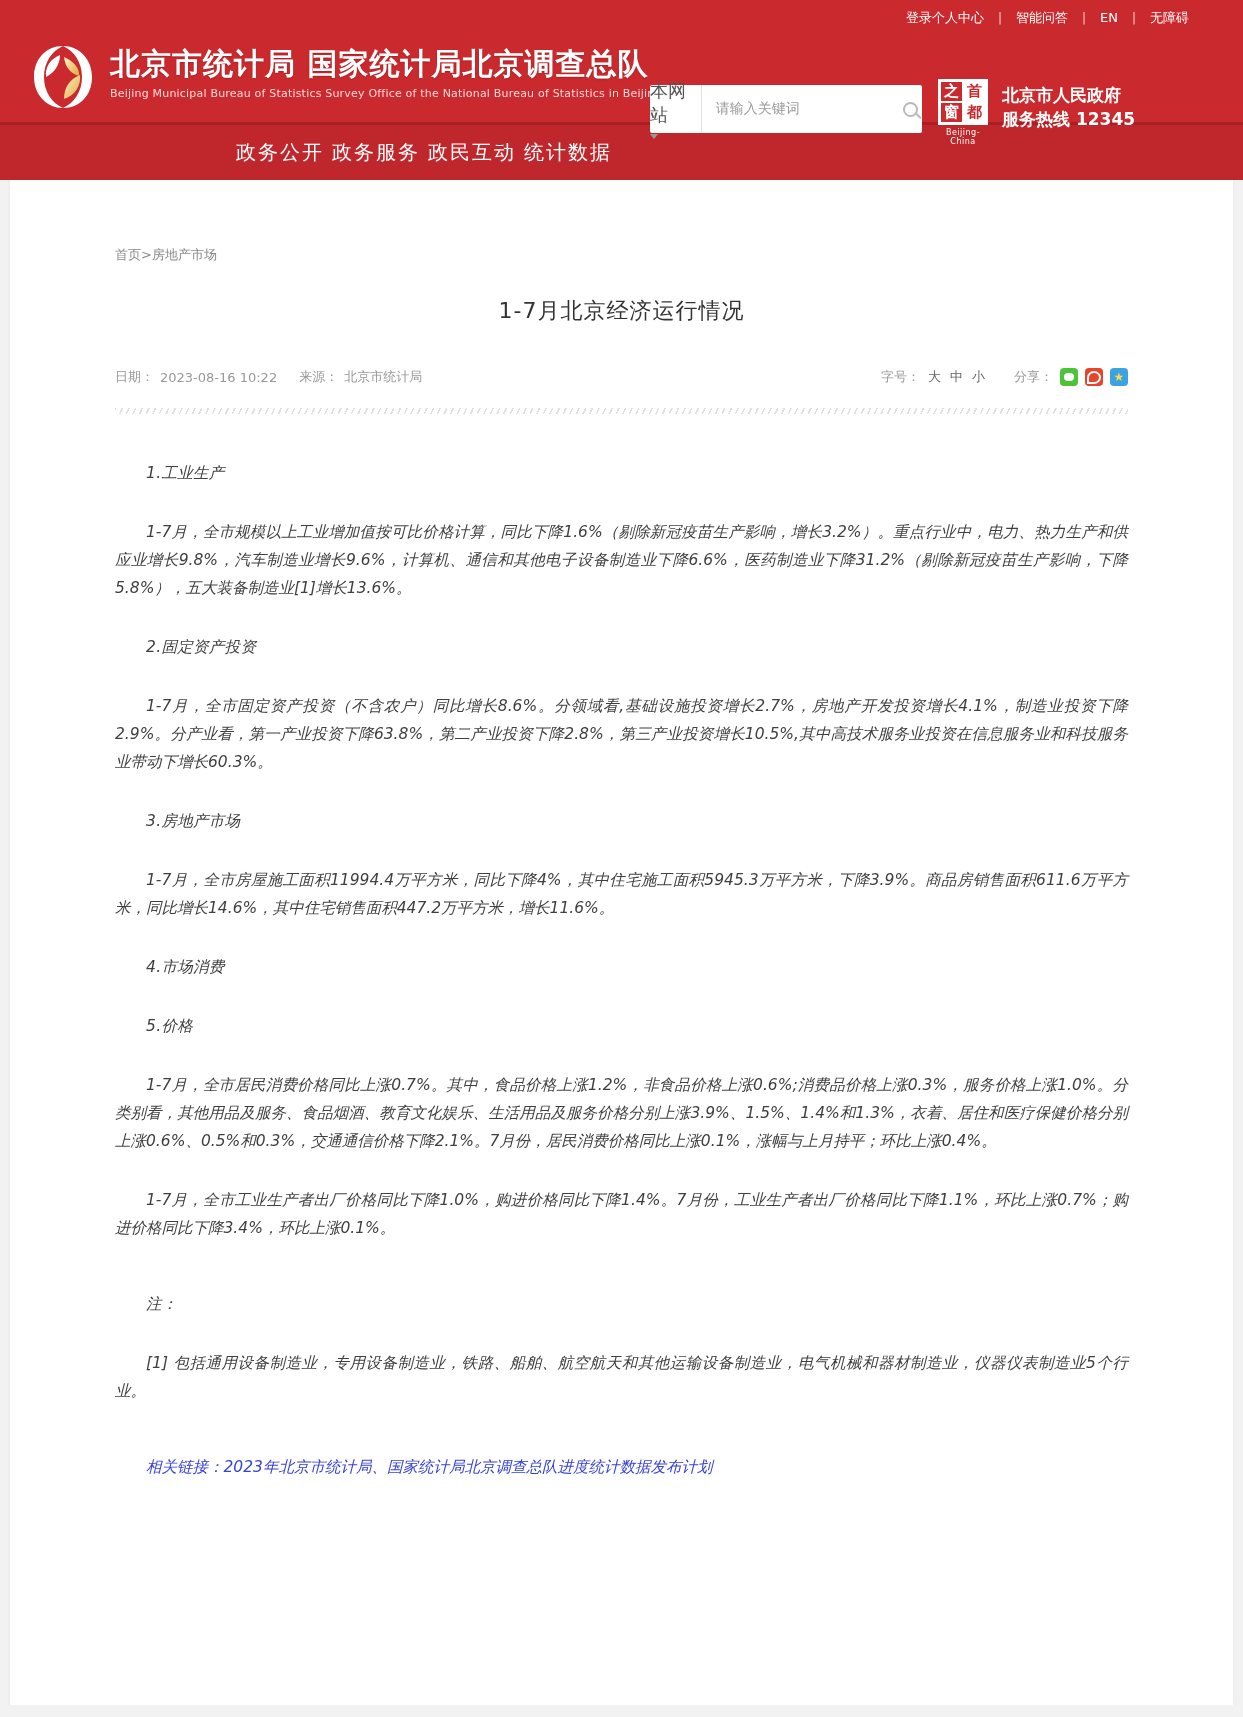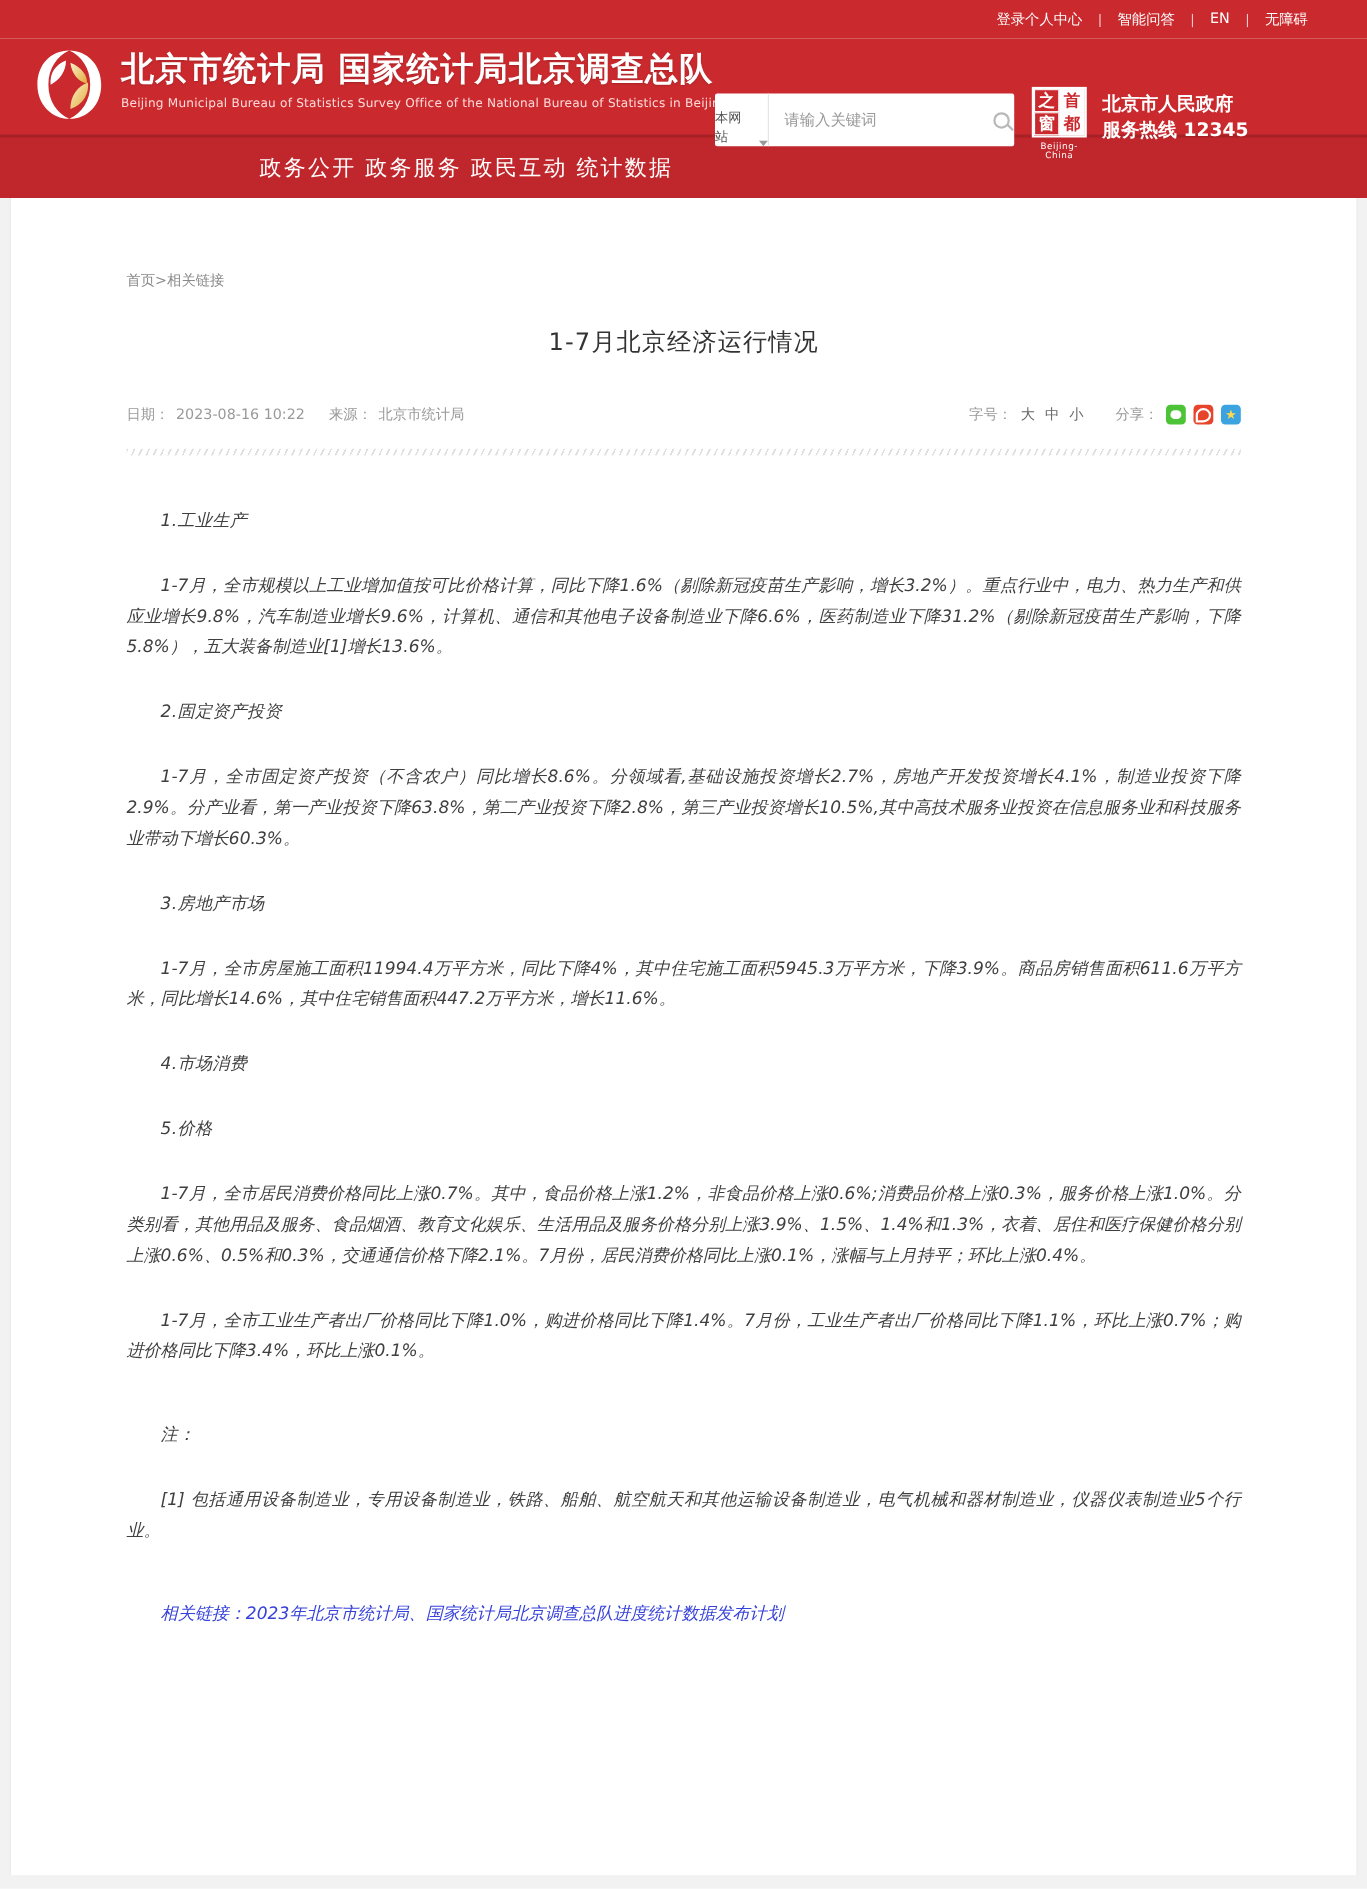--- a/index.html
+++ b/index.html
@@ -32,27 +32,27 @@
   .brand { position: absolute; left: 110px; top: 10px; }
   .brand-title { color: #fff; font-size: 30px; font-weight: bold; letter-spacing: 1px; line-height: 38px; text-shadow: 0 1px 2px rgba(0,0,0,.18); }
   .brand-sub { color: #ffd9d9; font-size: 11px; margin-top: 4px; letter-spacing: .2px; }
   .searchbox {
     position: absolute; left: 650px; top: 50px;
     width: 272px; height: 48px;
     background: #fff; border-radius: 2px;
     display: flex; align-items: center;
   }
   .search-scope {
-    width: 88px; height: 100%; display: flex; align-items: flex-end; justify-content: center;
-    font-size: 12px; color: #555; border-right: 1px solid #e2e2e2; cursor: pointer; gap: 4px;
+    width: 88px; height: 100%; display: flex; align-items: flex-start; justify-content: center;
+    font-size: 18px; color: #555; border-right: 1px solid #e2e2e2; cursor: pointer; gap: 4px; flex-direction: column;
   }
   .caret-down { width: 0; height: 0; border-left: 4px solid transparent; border-right: 4px solid transparent; border-top: 5px solid #999; margin-top: 3px; }
   .search-input {
     flex: 1; border: 0; outline: none; font-size: 14px; color: #333;
-    padding: 0 6px 0 14px; font-family: Liberation Sans, sans-serif; background: transparent;
+    padding: 0 6px 0 14px; font-family: Liberation Mono, monospace; background: transparent;
   }
   .search-input::placeholder { color: #9a9a9a; }
   .search-btn { width: 40px; height: 100%; display: flex; align-items: center; justify-content: center; cursor: pointer; }
   .mag { position: relative; width: 15px; height: 15px; border: 2px solid #b9b9b9; border-radius: 50%; }
   .mag::after { content:""; position:absolute; width: 7px; height: 2px; background:#b9b9b9; transform: rotate(45deg); right: -6px; bottom: -2px; }
   .portal-logo {
     position: absolute; left: 936px; top: 44px; width: 54px; text-align: center;
   }
   .portal-grid {
     width: 50px; height: 46px; margin: 0 auto; border: 2px solid #fff;
@@ -174,21 +174,21 @@
 <div class="nav">
   <div class="nav-item">政务公开</div>
   <div class="nav-item">政务服务</div>
   <div class="nav-item">政民互动</div>
   <div class="nav-item">统计数据</div>
 </div>
 
 <div class="main-card">
 
   <div class="breadcrumb">
-    <span>首页</span><span>&gt;</span><span>相关链接</span>
+    <span>首页</span><span>&gt;</span><span>房地产市场</span>
   </div>
 
   <h1 class="article-title">1-7月北京经济运行情况</h1>
 
   <div class="meta-row">
     <div class="meta-left">
       <span>日期：</span>
         <span>2023-08-16 10:22</span>
       <span style="width:10px"></span>
       <span>来源：</span>

